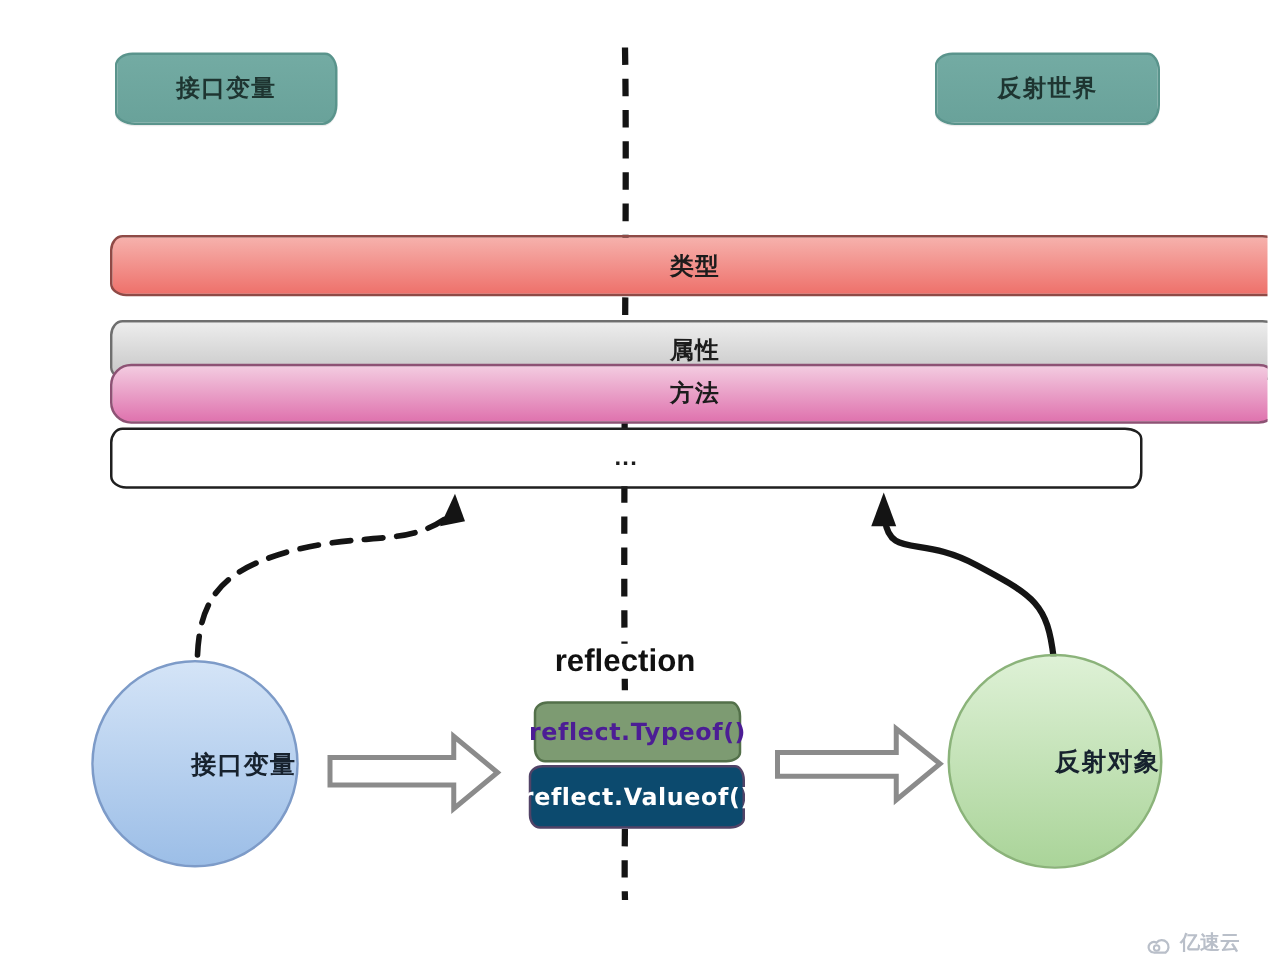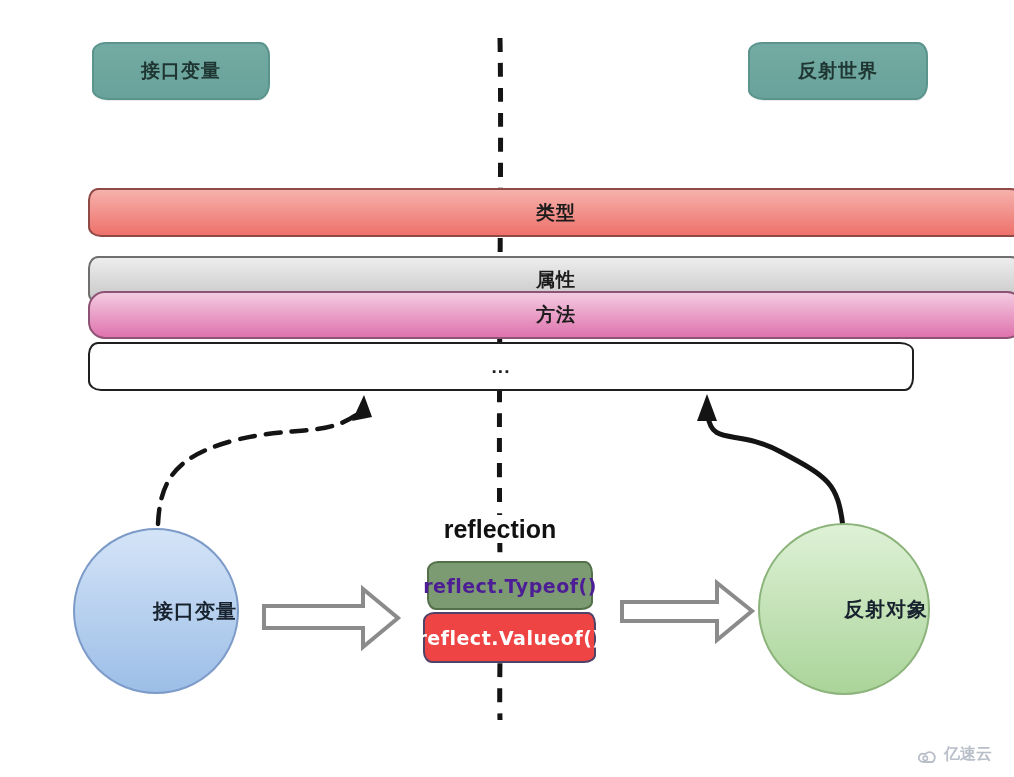--- a/index.html
+++ b/index.html
@@ -96,21 +96,21 @@
   <div id="node-reflect" class="node-circle" style="background: linear-gradient(rgb(222, 241, 214), rgb(170, 212, 153)); border-color: rgb(139, 179, 122);">
     <span>反射对象</span>
   </div>
 
   <div id="reflection-title">
     <span>reflection</span>
   </div>
   <div id="box-typeof" class="reflect-box" style="background: rgb(125, 155, 114); border-color: rgb(83, 112, 74); color: #4c1d95;">
     <span>reflect.Typeof()</span>
   </div>
-  <div id="box-valueof" class="reflect-box" style="background: #ef4444; border-color: rgb(81, 67, 103); color: rgb(255, 255, 255); text-align: right;">
+  <div id="box-valueof" class="reflect-box" style="background: #0c4a6e; border-color: rgb(81, 67, 103); color: rgb(255, 255, 255); text-align: right;">
     <span>reflect.Valueof()</span>
   </div>
 
   <div id="watermark" style="color: rgb(185, 191, 201);">
     <svg width="24" height="18" viewBox="0 0 24 18">
       <path d="M7 15 a4.2 4.2 0 1 1 2.2-7.8 A5.4 5.4 0 1 1 16.5 15 Z" fill="none" stroke="currentColor" stroke-width="1.8" stroke-linejoin="round"></path>
       <circle cx="9.3" cy="11.3" r="2.2" fill="none" stroke="currentColor" stroke-width="1.6"></circle>
     </svg>
     <span>亿速云</span>
   </div>

